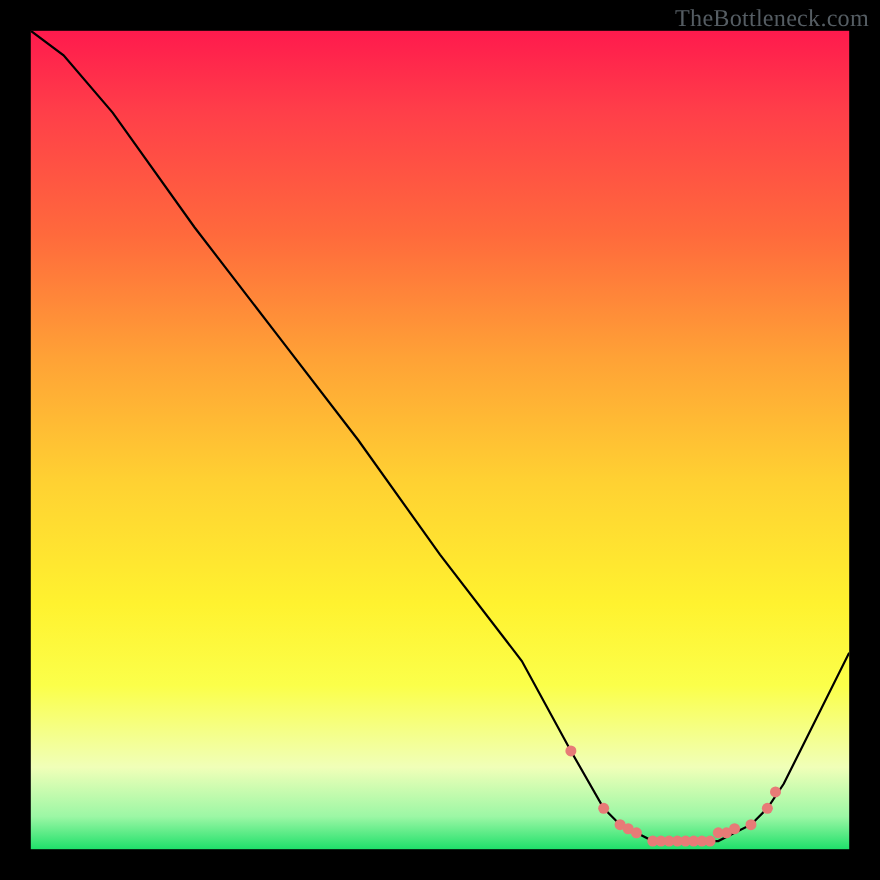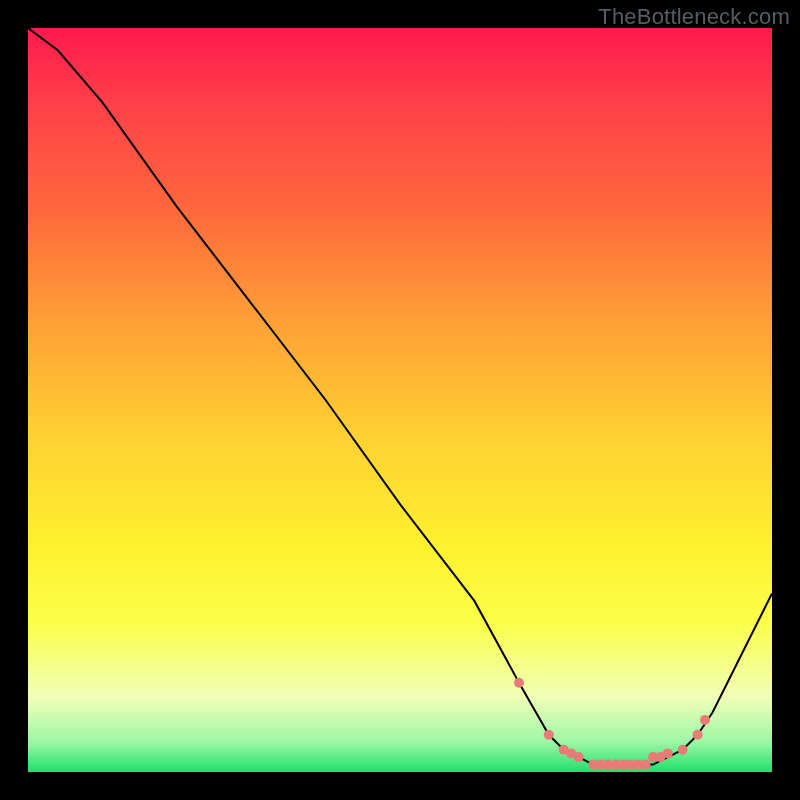--- a/index.html
+++ b/index.html
@@ -41,20 +41,21 @@
   }
   .watermark {
     position: absolute;
     top: 4px;
     right: 10px;
     color: #555d63;
     font-size: 22px;
     font-weight: 500;
     letter-spacing: 0.2px;
     user-select: none;
+    font-family: Liberation Serif, serif;
   }
   svg.overlay {
     position: absolute;
     top: 0;
     left: 0;
     width: 744px;
     height: 744px;
   }
   .curve {
     fill: none;

